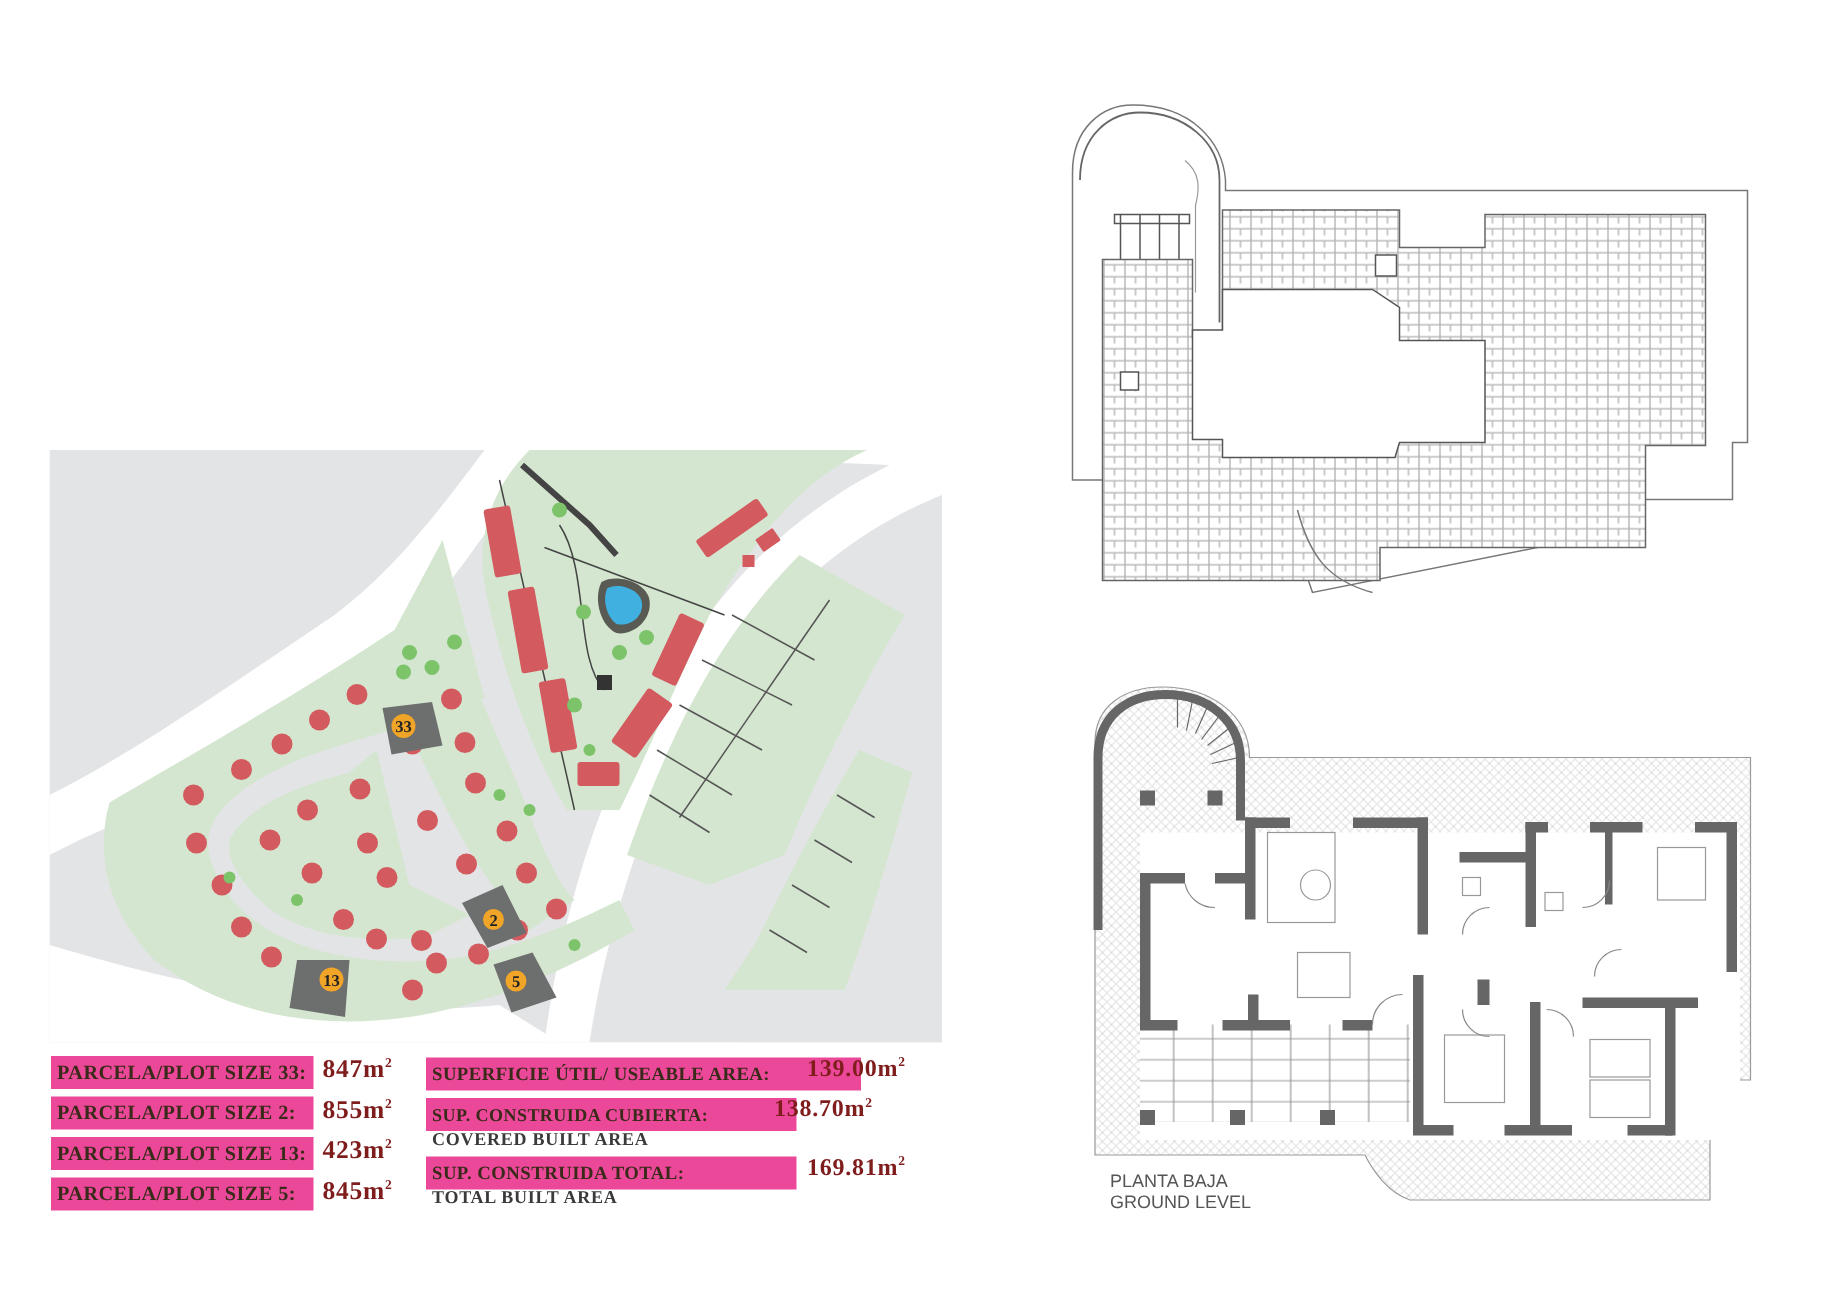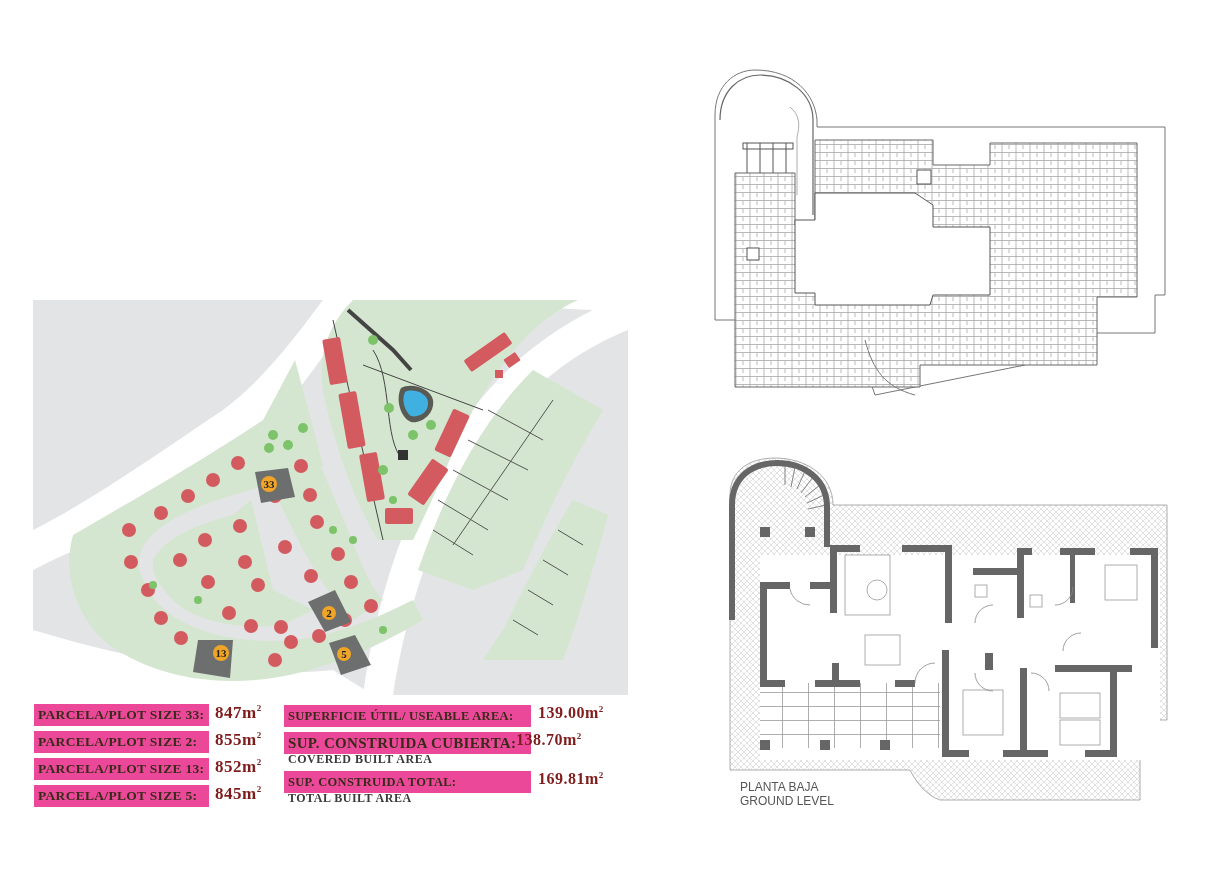--- a/index.html
+++ b/index.html
@@ -145,31 +145,31 @@
 </svg>
 
 <div>
   <div class="label-box" style="left:34px;top:704px;width:175px;">PARCELA/PLOT SIZE 33:</div>
   <div class="value" style="left:215px;top:703px;"><span>847m</span><sup>2</sup></div>
 
   <div class="label-box" style="left:34px;top:731px;width:175px;">PARCELA/PLOT SIZE 2:</div>
   <div class="value" style="left:215px;top:730px;"><span>855m</span><sup>2</sup></div>
 
   <div class="label-box" style="left:34px;top:758px;width:175px;">PARCELA/PLOT SIZE 13:</div>
-  <div class="value" style="left:215px;top:757px;"><span>852m</span><sup>2</sup></div>
+  <div class="value" style="left:215px;top:757px;"><span>423m</span><sup>2</sup></div>
 
   <div class="label-box" style="left:34px;top:785px;width:175px;">PARCELA/PLOT SIZE 5:</div>
   <div class="value" style="left:215px;top:784px;"><span>845m</span><sup>2</sup></div>
 </div>
 
 <div>
-  <div class="label-box" style="left:284px;top:705px;width:247px;font-size:12.5px;">SUPERFICIE ÚTIL/ USEABLE AREA:</div>
+  <div class="label-box" style="left:284px;top:705px;width:290px;font-size:12.5px;">SUPERFICIE ÚTIL/ USEABLE AREA:</div>
   <div class="value" style="left:538px;top:704px;font-size:16px;"><span>139.00m</span><sup>2</sup></div>
 
-  <div class="label-box" style="left:284px;top:732px;width:247px;font-size:15px;">SUP. CONSTRUIDA CUBIERTA:</div>
+  <div class="label-box" style="left:284px;top:732px;width:247px;font-size:12px;">SUP. CONSTRUIDA CUBIERTA:</div>
   <div class="sub" style="left:288px;top:752px;">COVERED BUILT AREA</div>
   <div class="value" style="left:516px;top:731px;font-size:16px;text-align:right;"><span>138.70m</span><sup>2</sup></div>
 
   <div class="label-box" style="left:284px;top:771px;width:247px;font-size:12.5px;">SUP. CONSTRUIDA TOTAL:</div>
   <div class="sub" style="left:288px;top:791px;">TOTAL BUILT AREA</div>
   <div class="value" style="left:538px;top:770px;font-size:16px;"><span>169.81m</span><sup>2</sup></div>
 </div>
 
 <svg id="roofplan" class="abs" viewBox="0 0 465 365" xmlns="http://www.w3.org/2000/svg">
   <defs>

